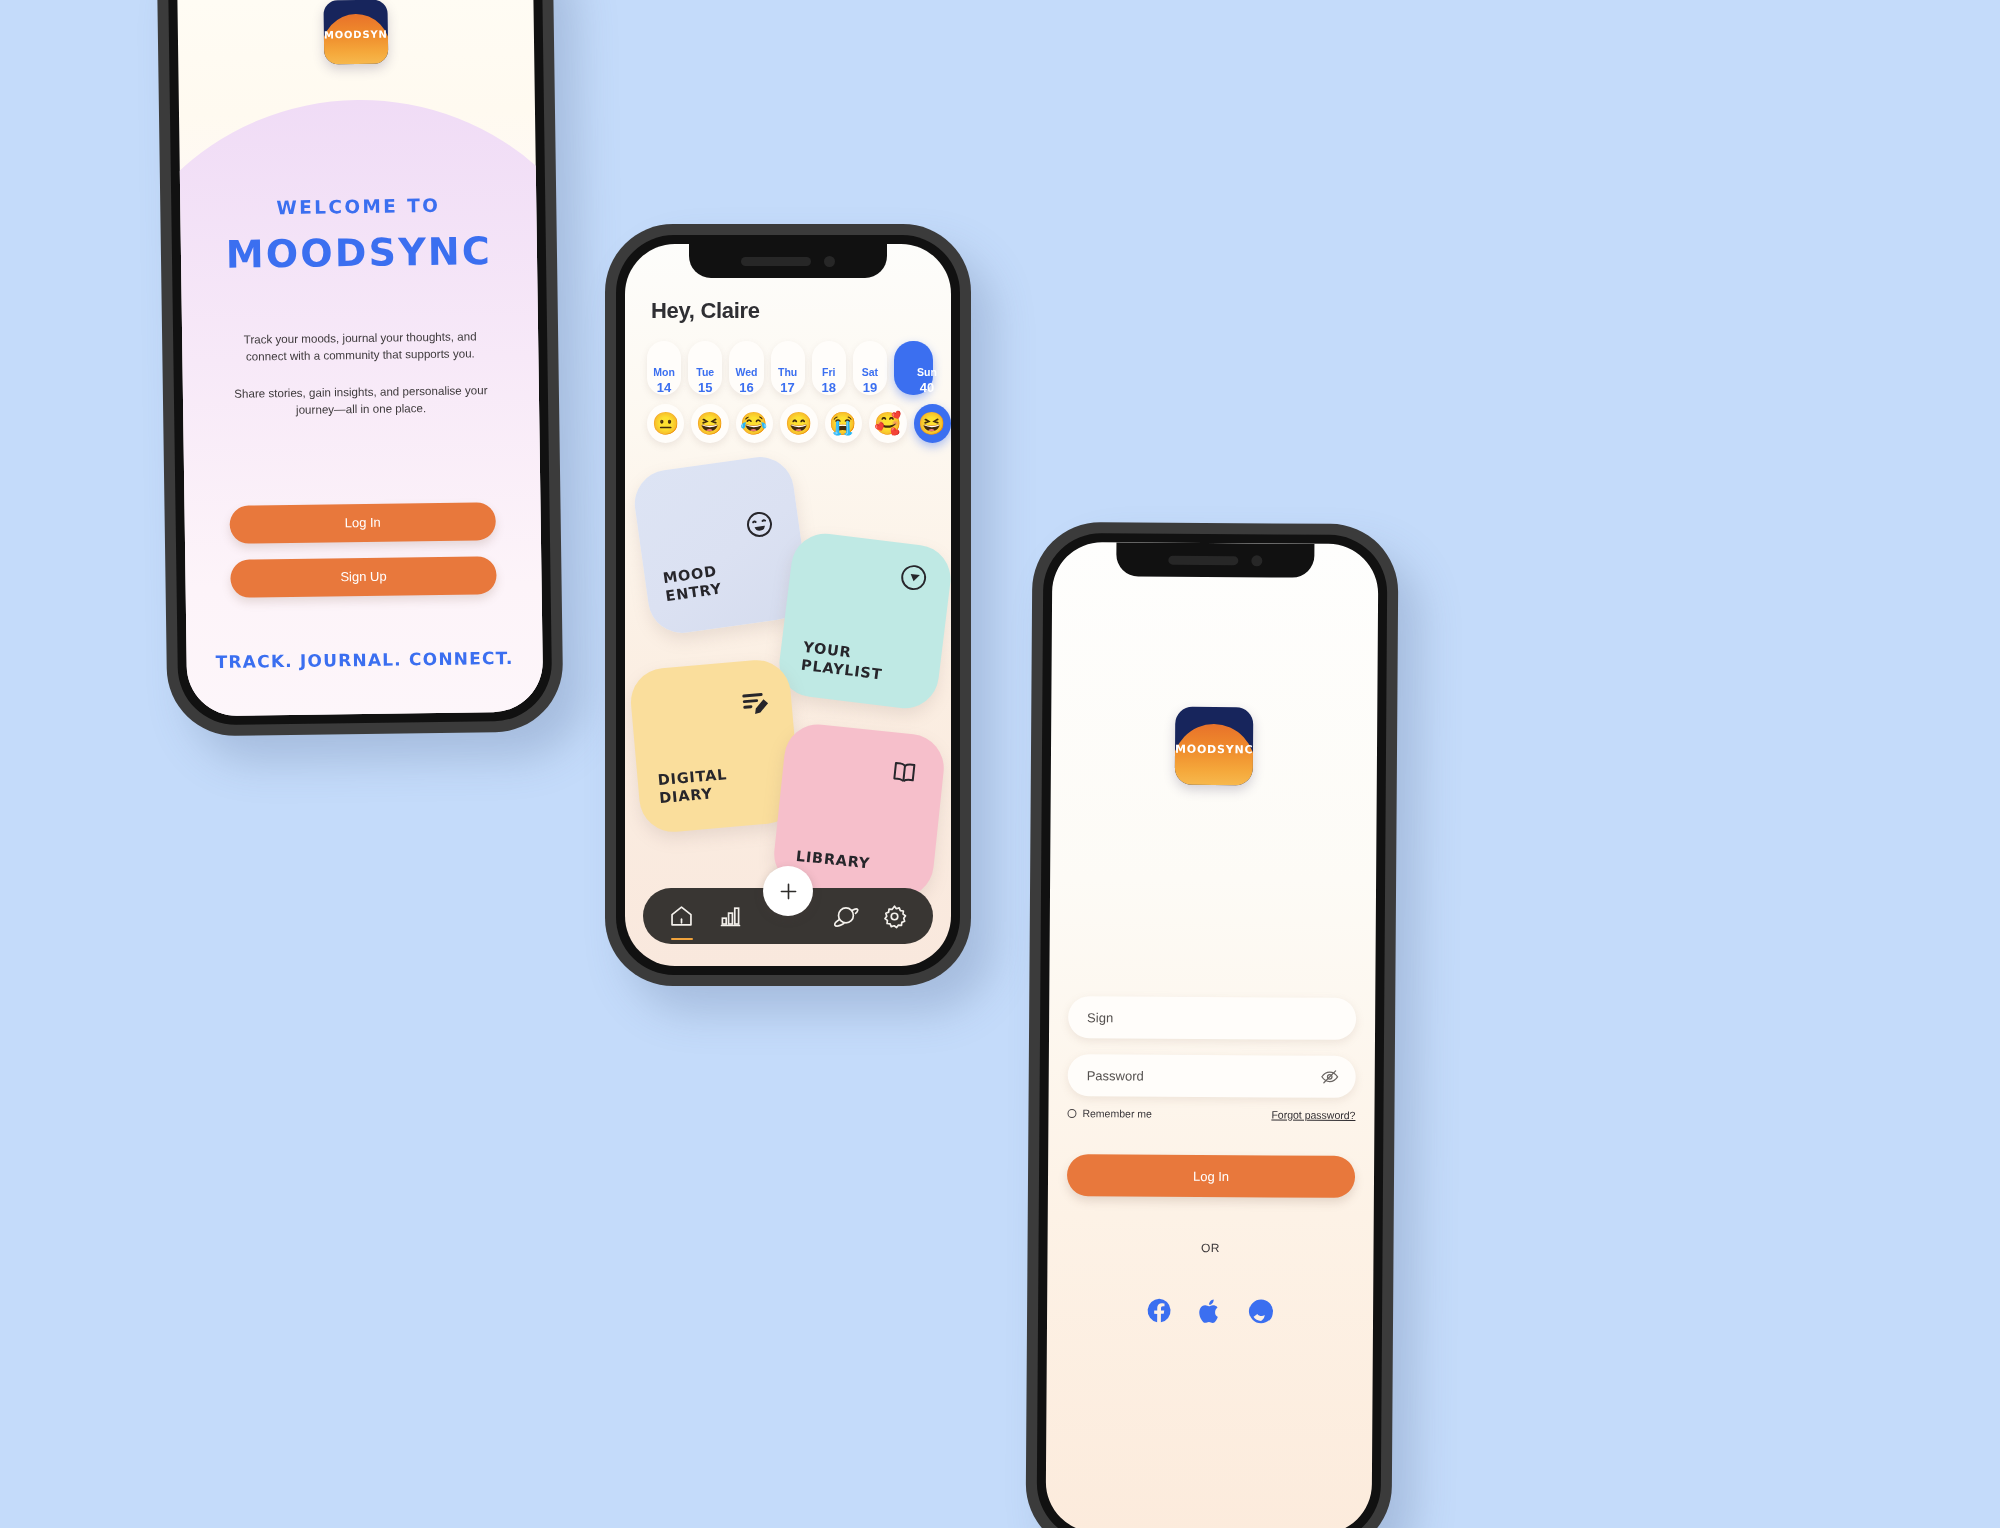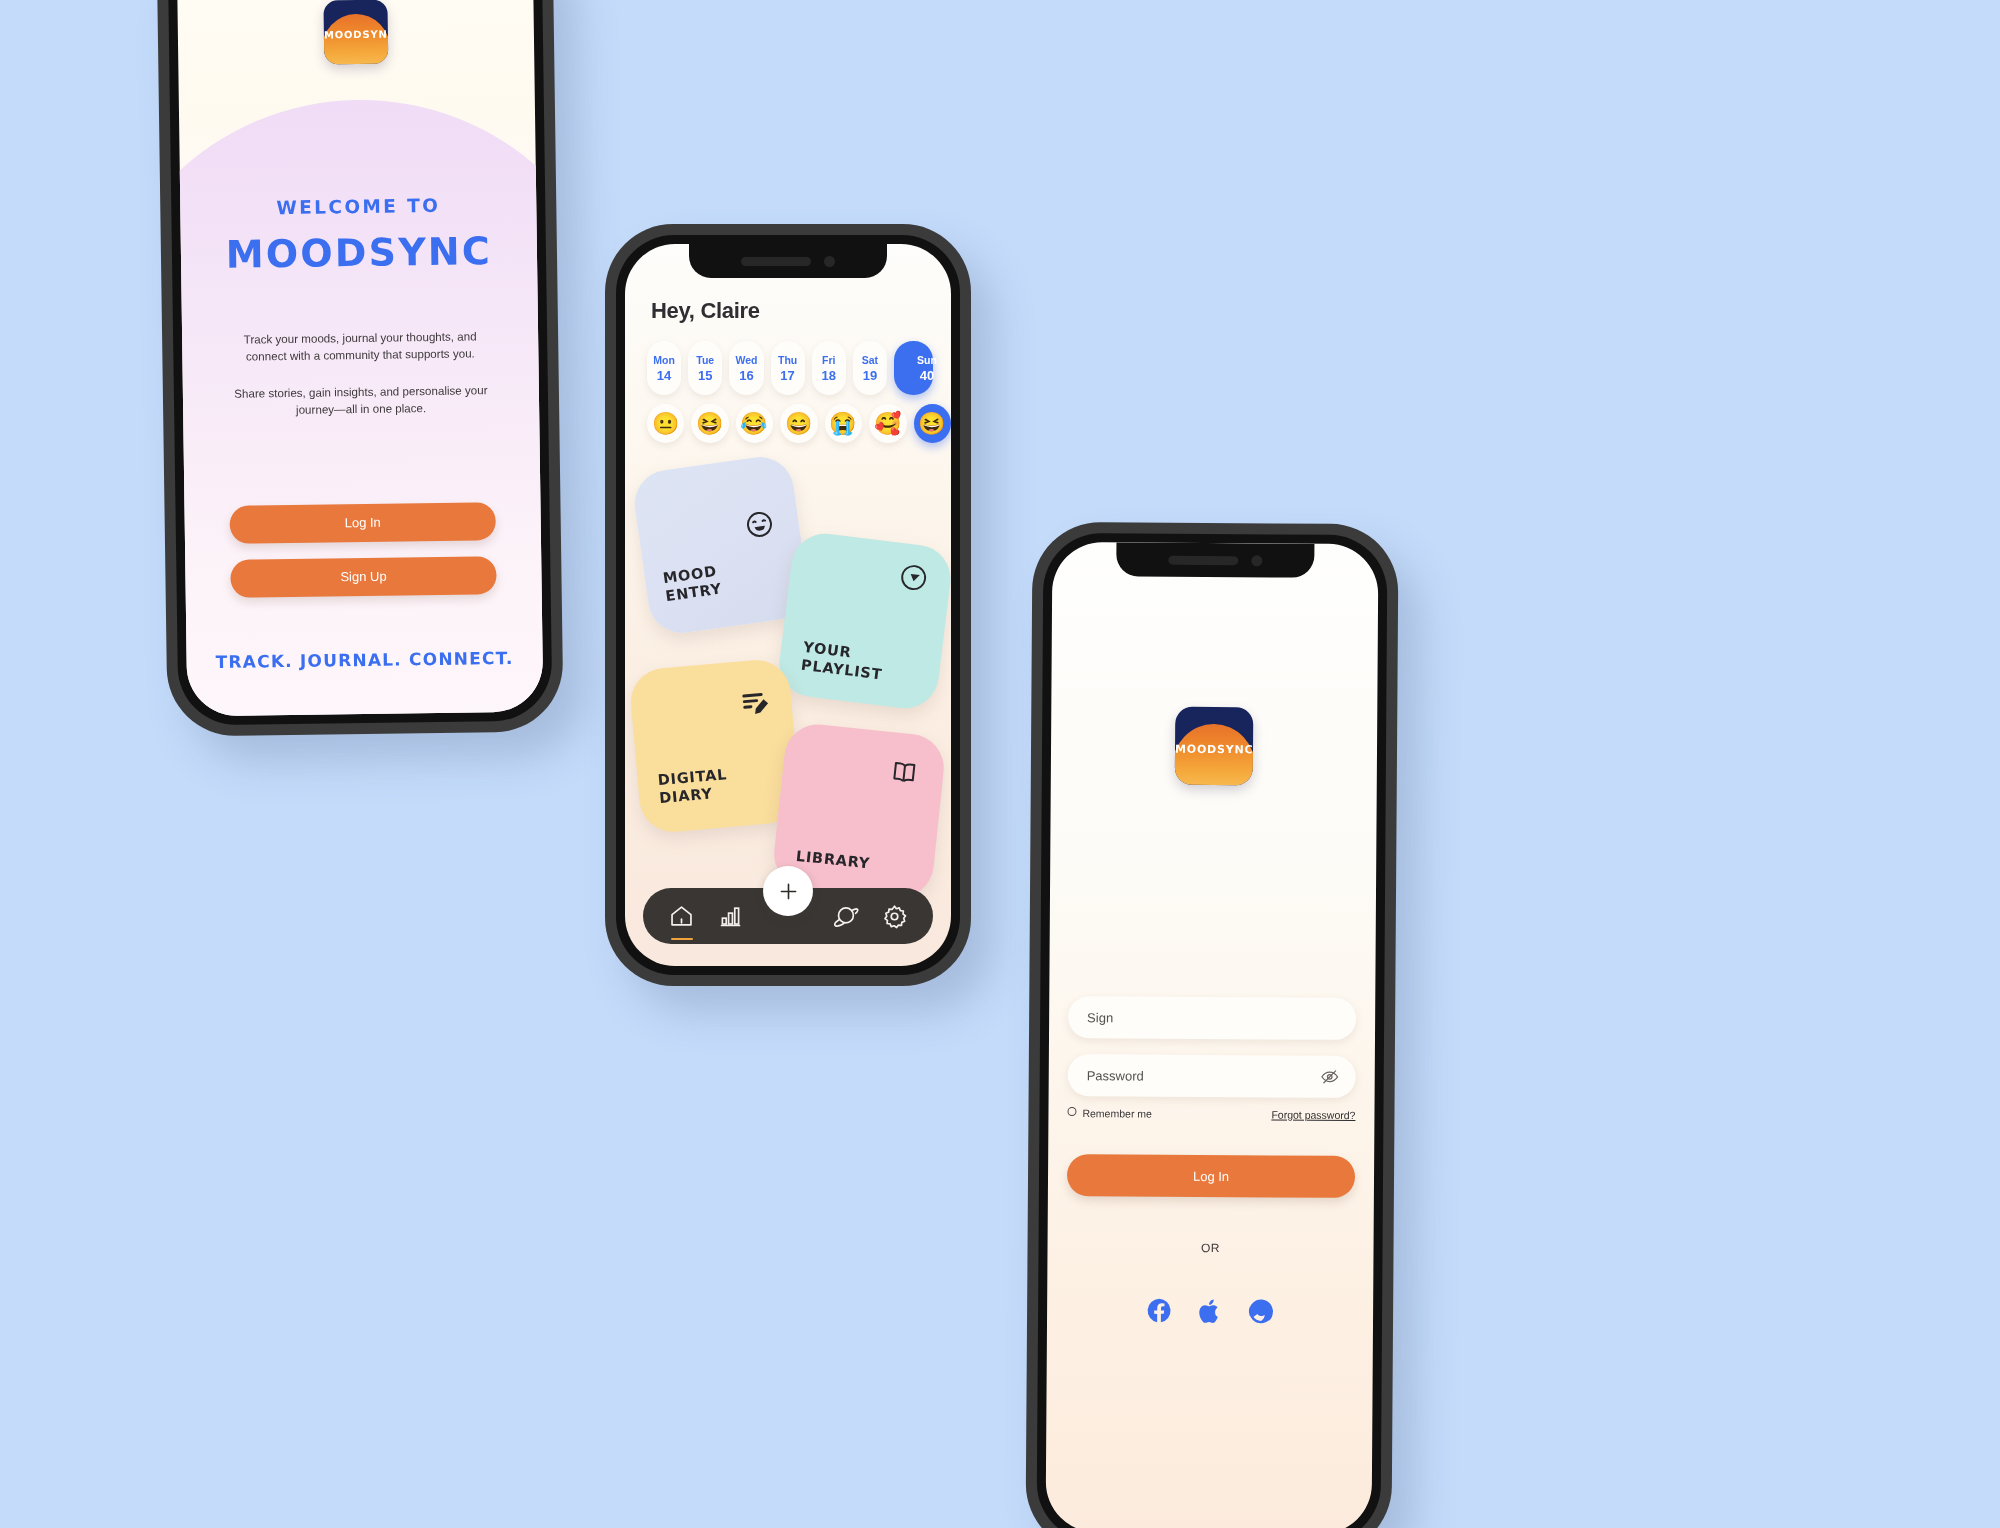--- a/index.html
+++ b/index.html
@@ -206,21 +206,21 @@
     padding-right: 18px;
   }
   .day-chip {
     width: 39px; height: 54px;
     border-radius: 19px;
     background: #fffdfa;
     box-shadow: 0 3px 7px rgba(140,120,110,0.14);
     display: flex;
     flex-direction: column;
     align-items: center;
-    justify-content: center;
+    justify-content: flex-end;
     gap: 2px;
     cursor: pointer;
   }
   .day-chip .dname { font-size: 10.5px; color: #3b6ff0; font-weight: 600; }
   .day-chip .dnum  { font-size: 13px; color: #3b6ff0; font-weight: 600; }
   .day-chip.active { background: #3b6ff0; box-shadow: 0 4px 10px rgba(59,111,240,0.4); padding-left: 27px; }
   .day-chip.active .dname, .day-chip.active .dnum { color: #fff; }
 
   .emoji-strip {
     display: flex;
@@ -393,21 +393,21 @@
   .eye-btn svg { width: 100%; height: 100%; display: block; }
 
   .row-under {
     width: 288px;
     margin-top: 11px;
     display: flex;
     align-items: center;
     justify-content: space-between;
   }
   .remember {
-    display: flex; align-items: flex-start; gap: 6px;
+    display: flex; align-items: center; gap: 6px;
     font-size: 10.5px; color: #39363a;
     cursor: pointer;
   }
   .radio {
     width: 9px; height: 9px;
     border: 1.2px solid #4a4648;
     border-radius: 50%;
   }
   .forgot {
     font-size: 10.5px;

